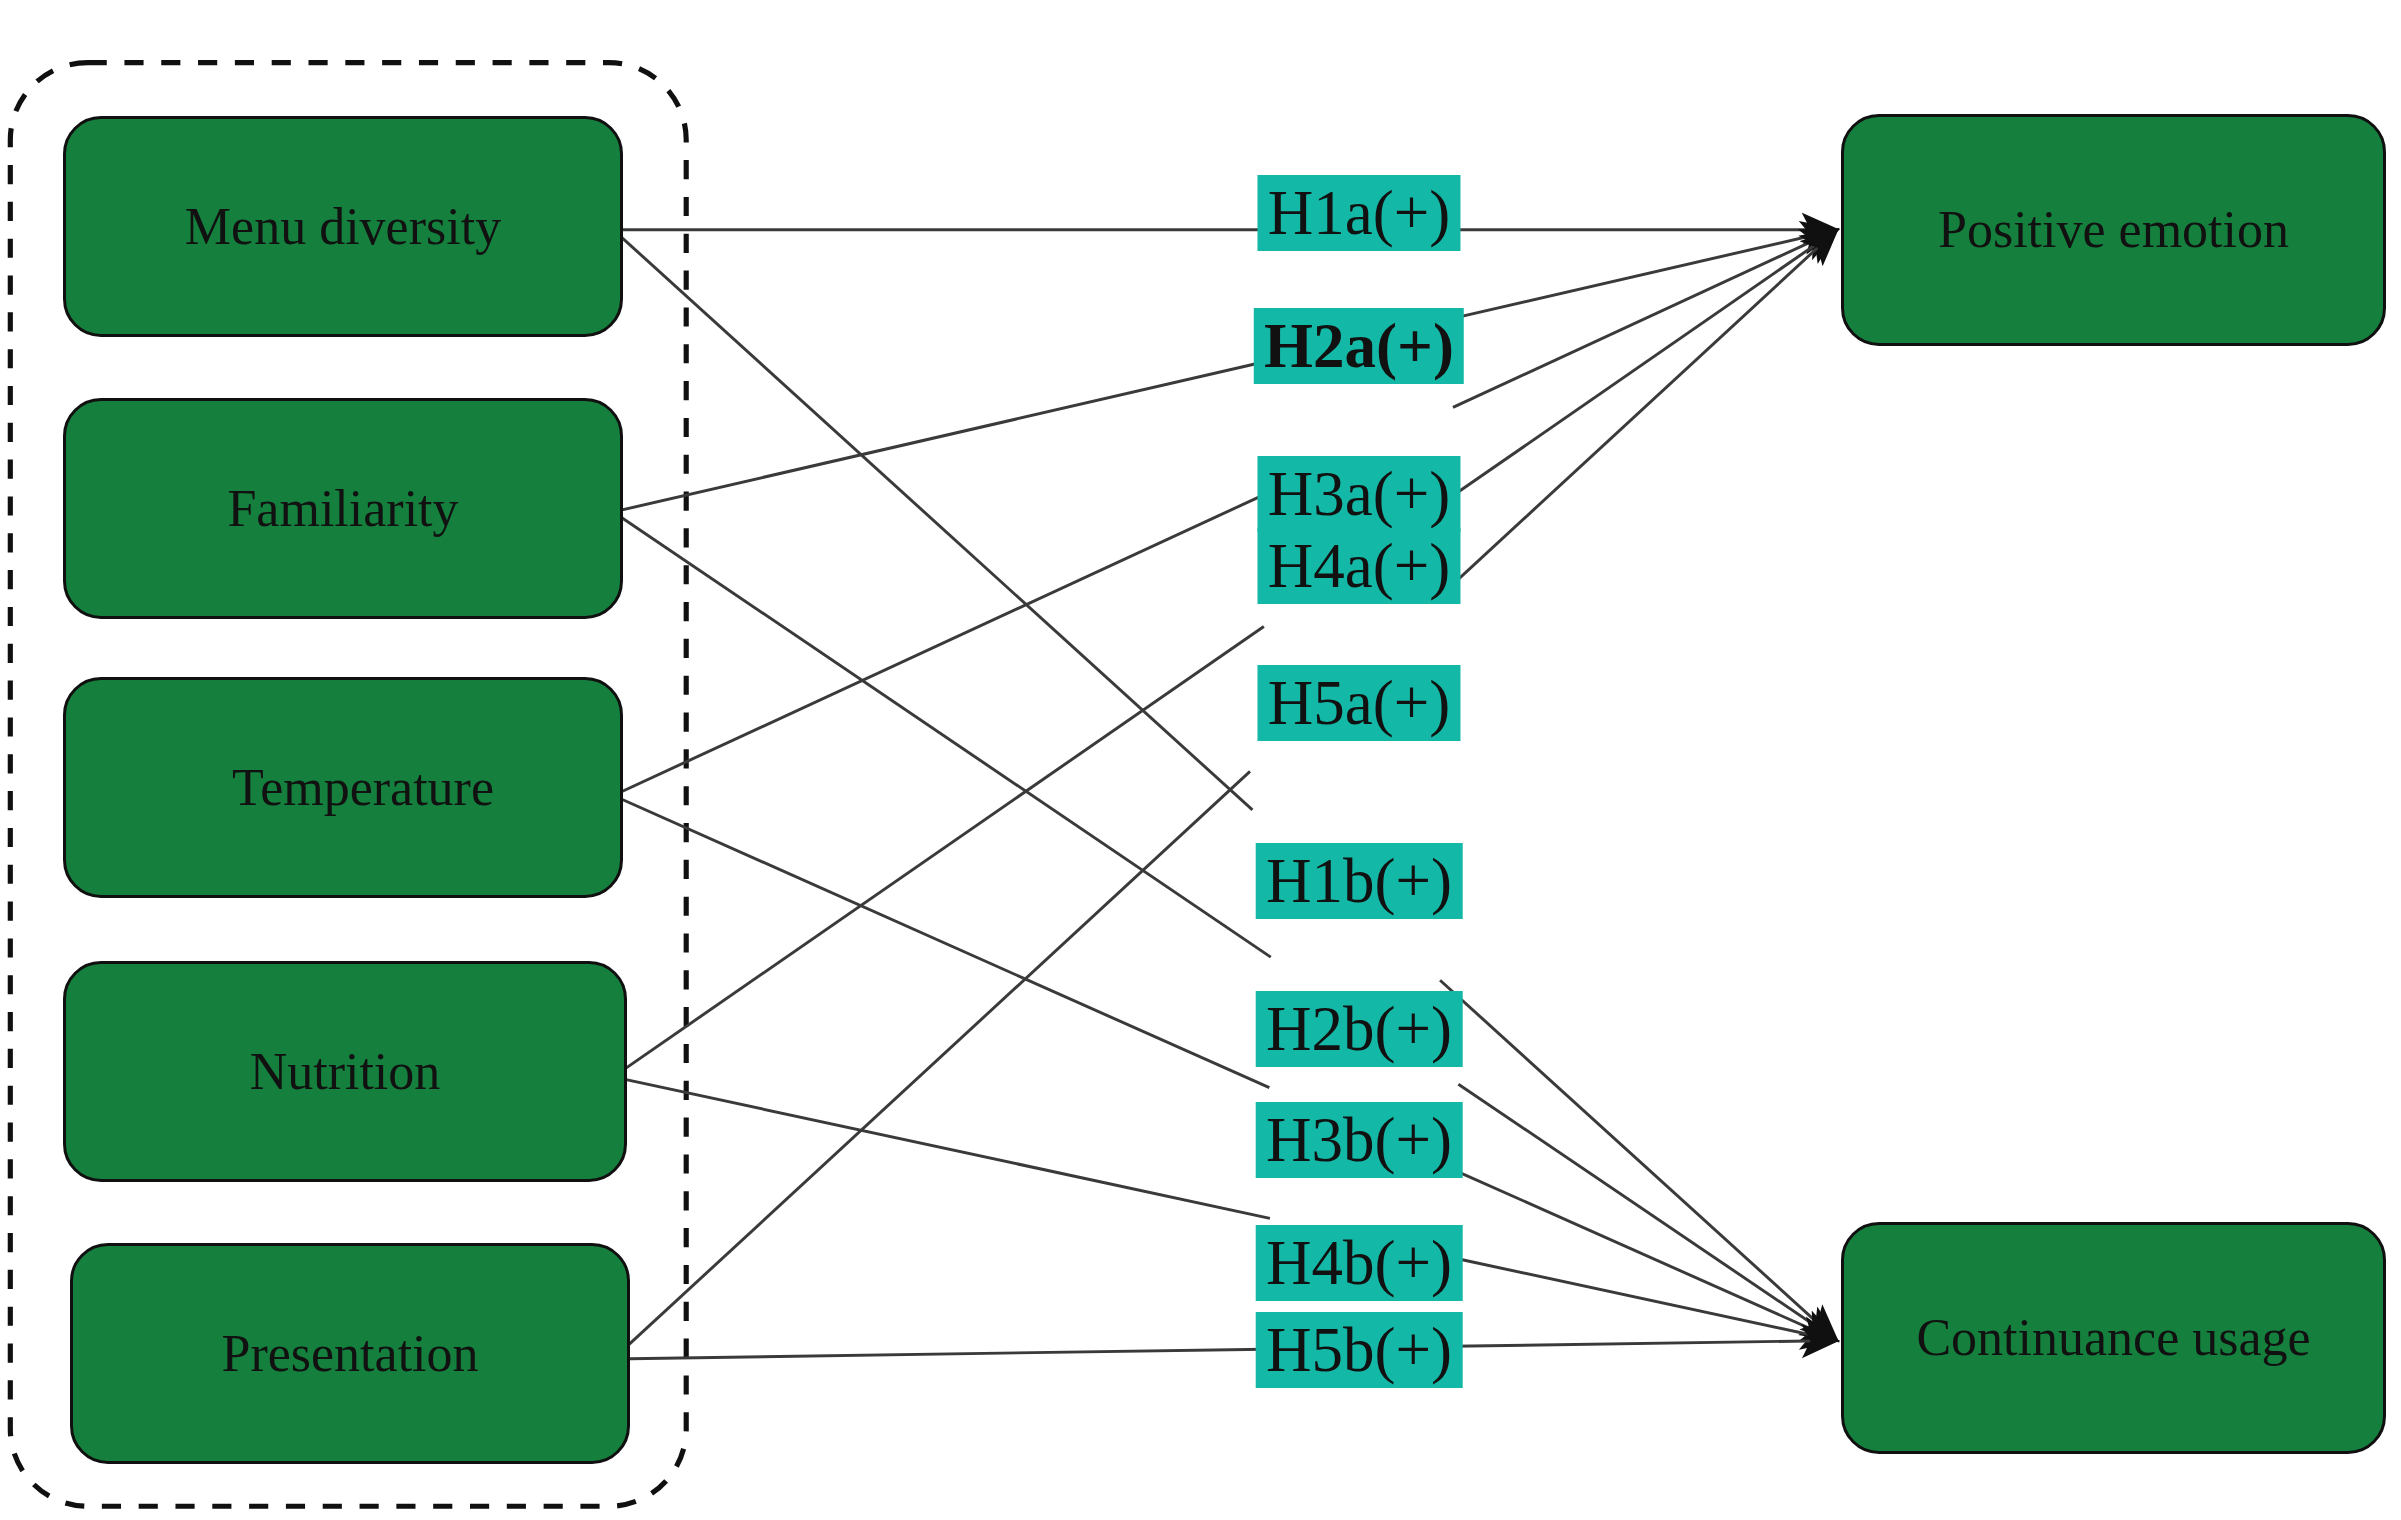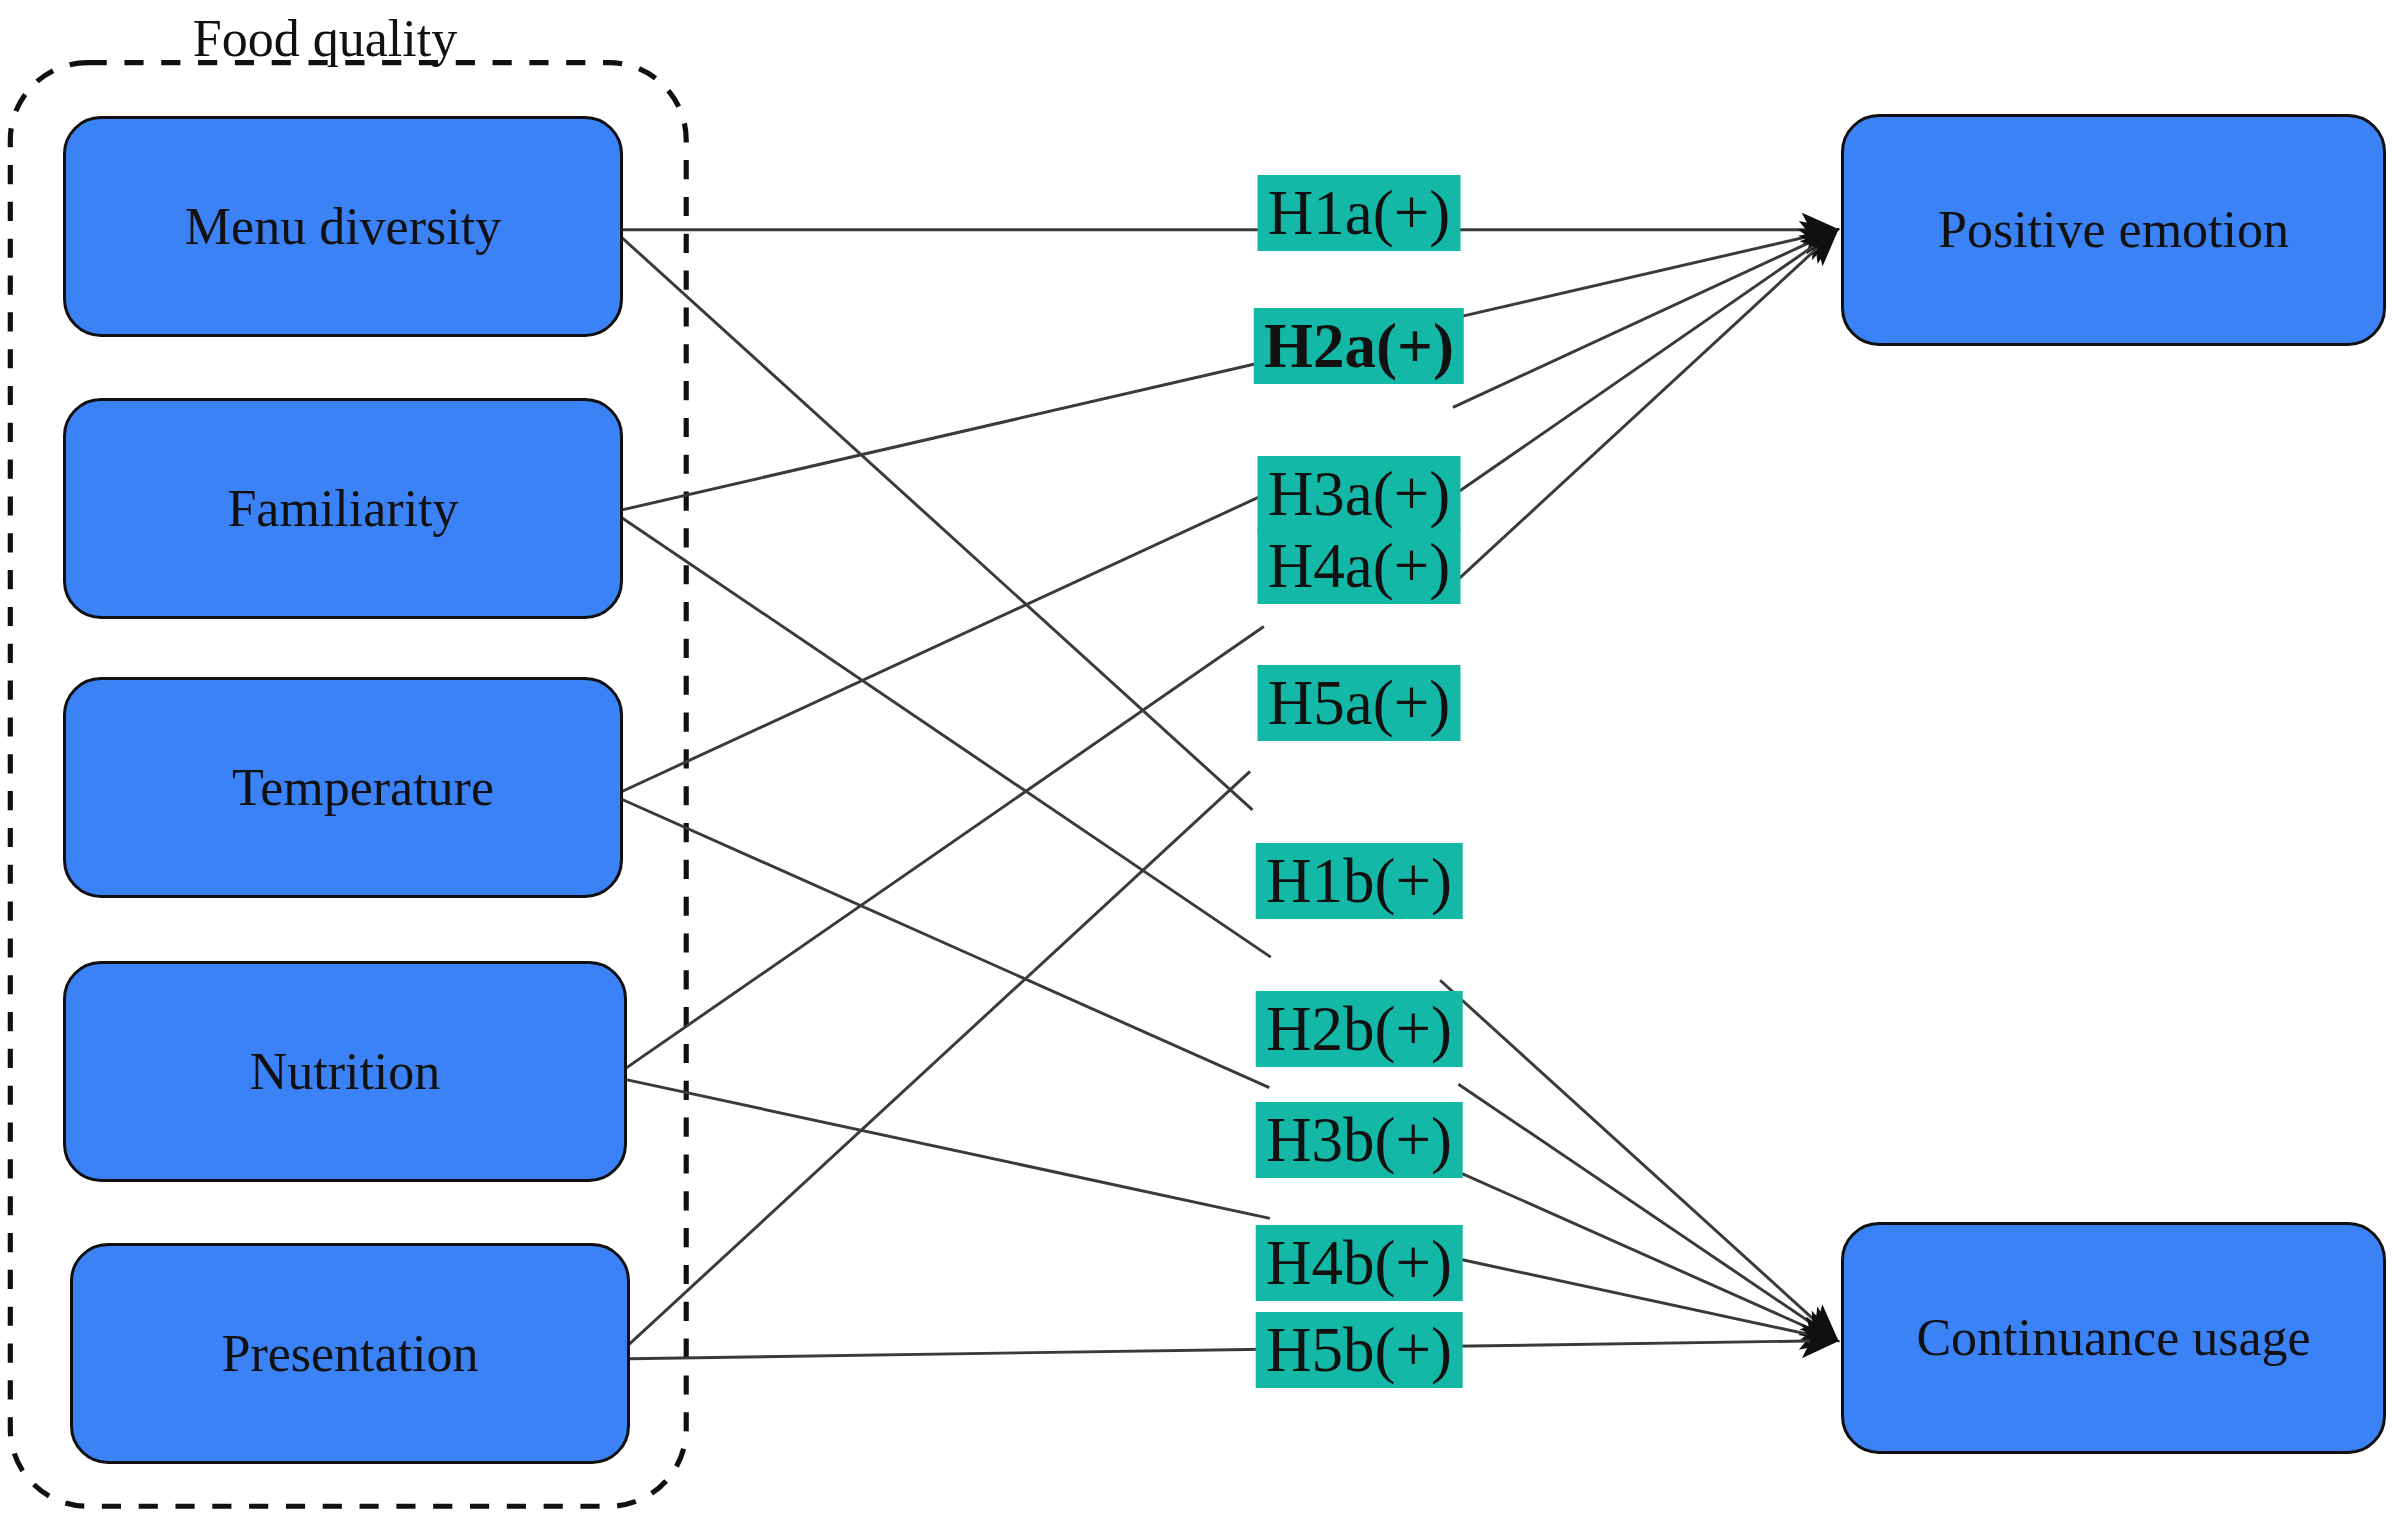--- a/index.html
+++ b/index.html
@@ -20,21 +20,21 @@
     position: absolute;
     left: 0;
     top: 0;
     width: 2401px;
     height: 1521px;
     pointer-events: none;
   }
   .node-box {
     position: absolute;
     box-sizing: border-box;
-    background: #3b82f6;
+    background: #15803d;
     border: 3.7px solid #101010;
     border-radius: 38px;
     display: flex;
     align-items: center;
     justify-content: center;
     z-index: 3;
   }
   .node-label {
     font-size: 52px;
     color: #111111;
@@ -91,21 +91,20 @@
         <line x1="1980.7691549140193" y1="1471.9195543190563" x2="2495" y2="1820" stroke="#3a3a3a" stroke-width="4" marker-end="url(#arrow-head)"></line>
         <line x1="833" y1="1080" x2="1724.047505430014" y2="1476.735953079549" stroke="#3a3a3a" stroke-width="4"></line>
         <line x1="1978.8912554300143" y1="1590.204289421306" x2="2495" y2="1820" stroke="#3a3a3a" stroke-width="4" marker-end="url(#arrow-head)"></line>
         <line x1="833" y1="1462" x2="1724.7854189183672" y2="1654.0933694180358" stroke="#3a3a3a" stroke-width="4"></line>
         <line x1="1979.629168918367" y1="1708.9875105131018" x2="2495" y2="1820" stroke="#3a3a3a" stroke-width="4" marker-end="url(#arrow-head)"></line>
         <line x1="833" y1="1845" x2="1717.5296608853423" y2="1831.6948005281988" stroke="#3a3a3a" stroke-width="4"></line>
         <line x1="1972.3734108853423" y1="1827.8614107869232" x2="2495" y2="1820" stroke="#3a3a3a" stroke-width="4" marker-end="url(#arrow-head)"></line>
       </g>
   </svg>
 
-  <div class="group-title" style="left: 325px; top: 38px;">Food quality</div>
 
   <div id="construct-layer">
       <div class="node-box" style="left: 63px; top: 116px; width: 560px; height: 221px;">
         <span class="node-label">Menu diversity</span>
       </div>
       <div class="node-box" style="left: 63px; top: 398px; width: 560px; height: 221px;">
         <span class="node-label">Familiarity</span>
       </div>
       <div class="node-box" style="left: 63px; top: 677px; width: 560px; height: 221px; padding-left: 40px;">
         <span class="node-label">Temperature</span>

